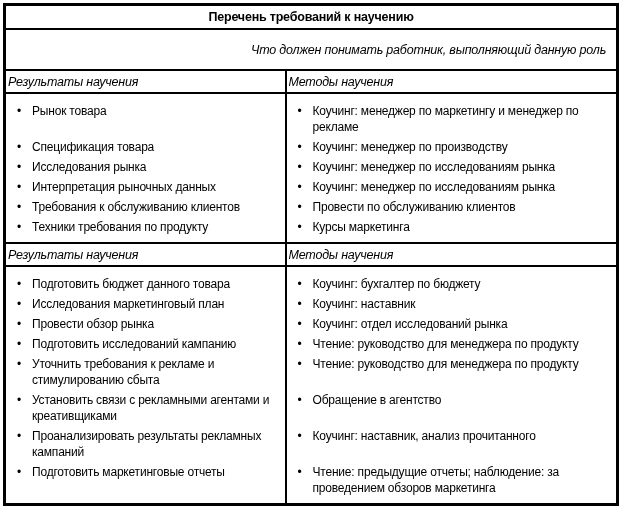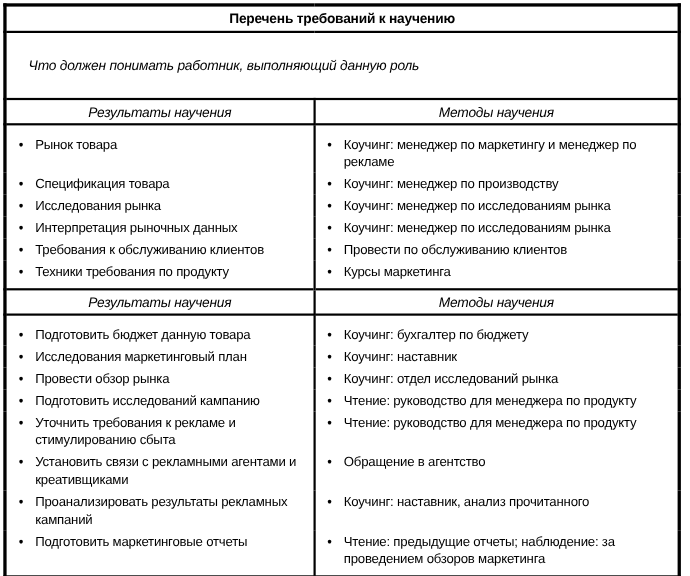--- a/index.html
+++ b/index.html
@@ -40,29 +40,28 @@
     height: 20px;
     padding: 1px 2px;
   }
   td.meta-cell {
     font-weight: bold;
     padding: 3px 4px 3px 7px;
     height: 17px;
   }
   td.sec-hdr {
     font-style: italic;
-    text-align: left;
+    text-align: right;
     height: 19px;
-    padding: 20px;
+    padding: 10px;
     font-size: 12.5px;
     margin-left: 43px;
   }
   td.col-hdr {
     font-style: italic;
-    text-align: center;
     height: 17px;
     padding: 2px;
     font-size: 12.5px;
   }
   td.pr {
     vertical-align: top;
     padding: 2px 5px 2px 7px;
   }
   tr.first td.pr { padding-top: 9px; }
   tr.last td.pr { padding-bottom: 7px; }
@@ -188,21 +187,21 @@
 
     <tr class="hrow">
       <td class="col-hdr lc">Результаты научения</td>
       <td class="col-hdr">Методы научения</td>
     </tr>
 
     <tr class="first">
       <td class="pr lc">
         <div class="li">
             <span class="bullet">•</span>
-            <span class="txt">Подготовить бюджет данную товара</span>
+            <span class="txt">Подготовить бюджет данного товара</span>
           </div>
       </td>
       <td class="pr">
         <div class="li">
             <span class="bullet">•</span>
             <span class="txt">Коучинг: бухгалтер по бюджету</span>
           </div>
       </td>
     </tr>
     <tr>

